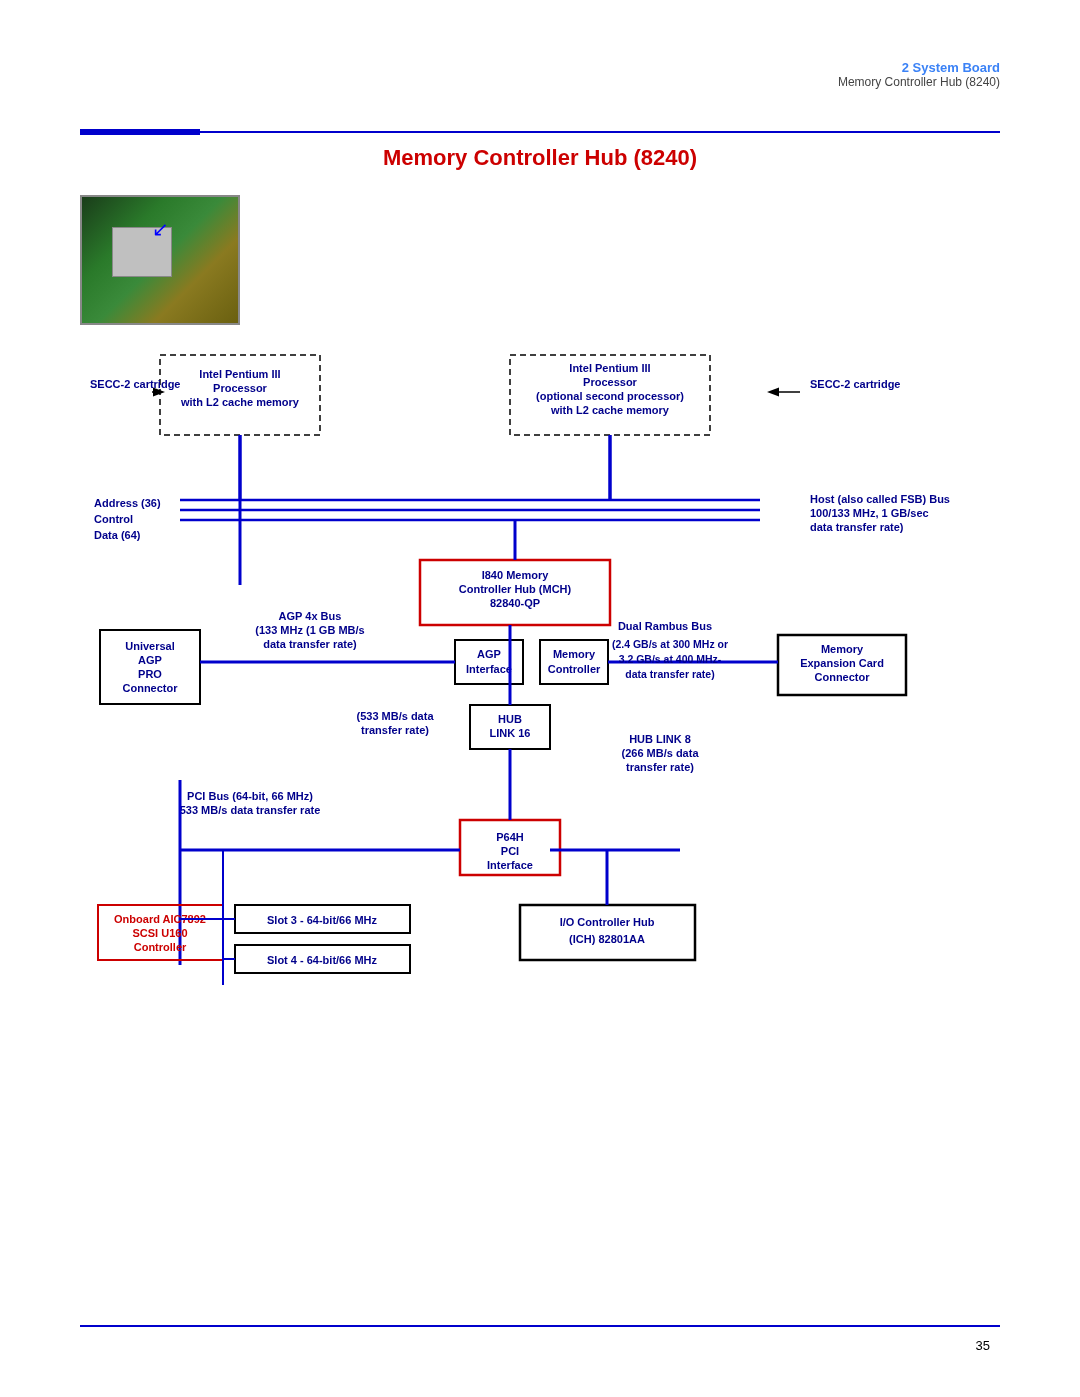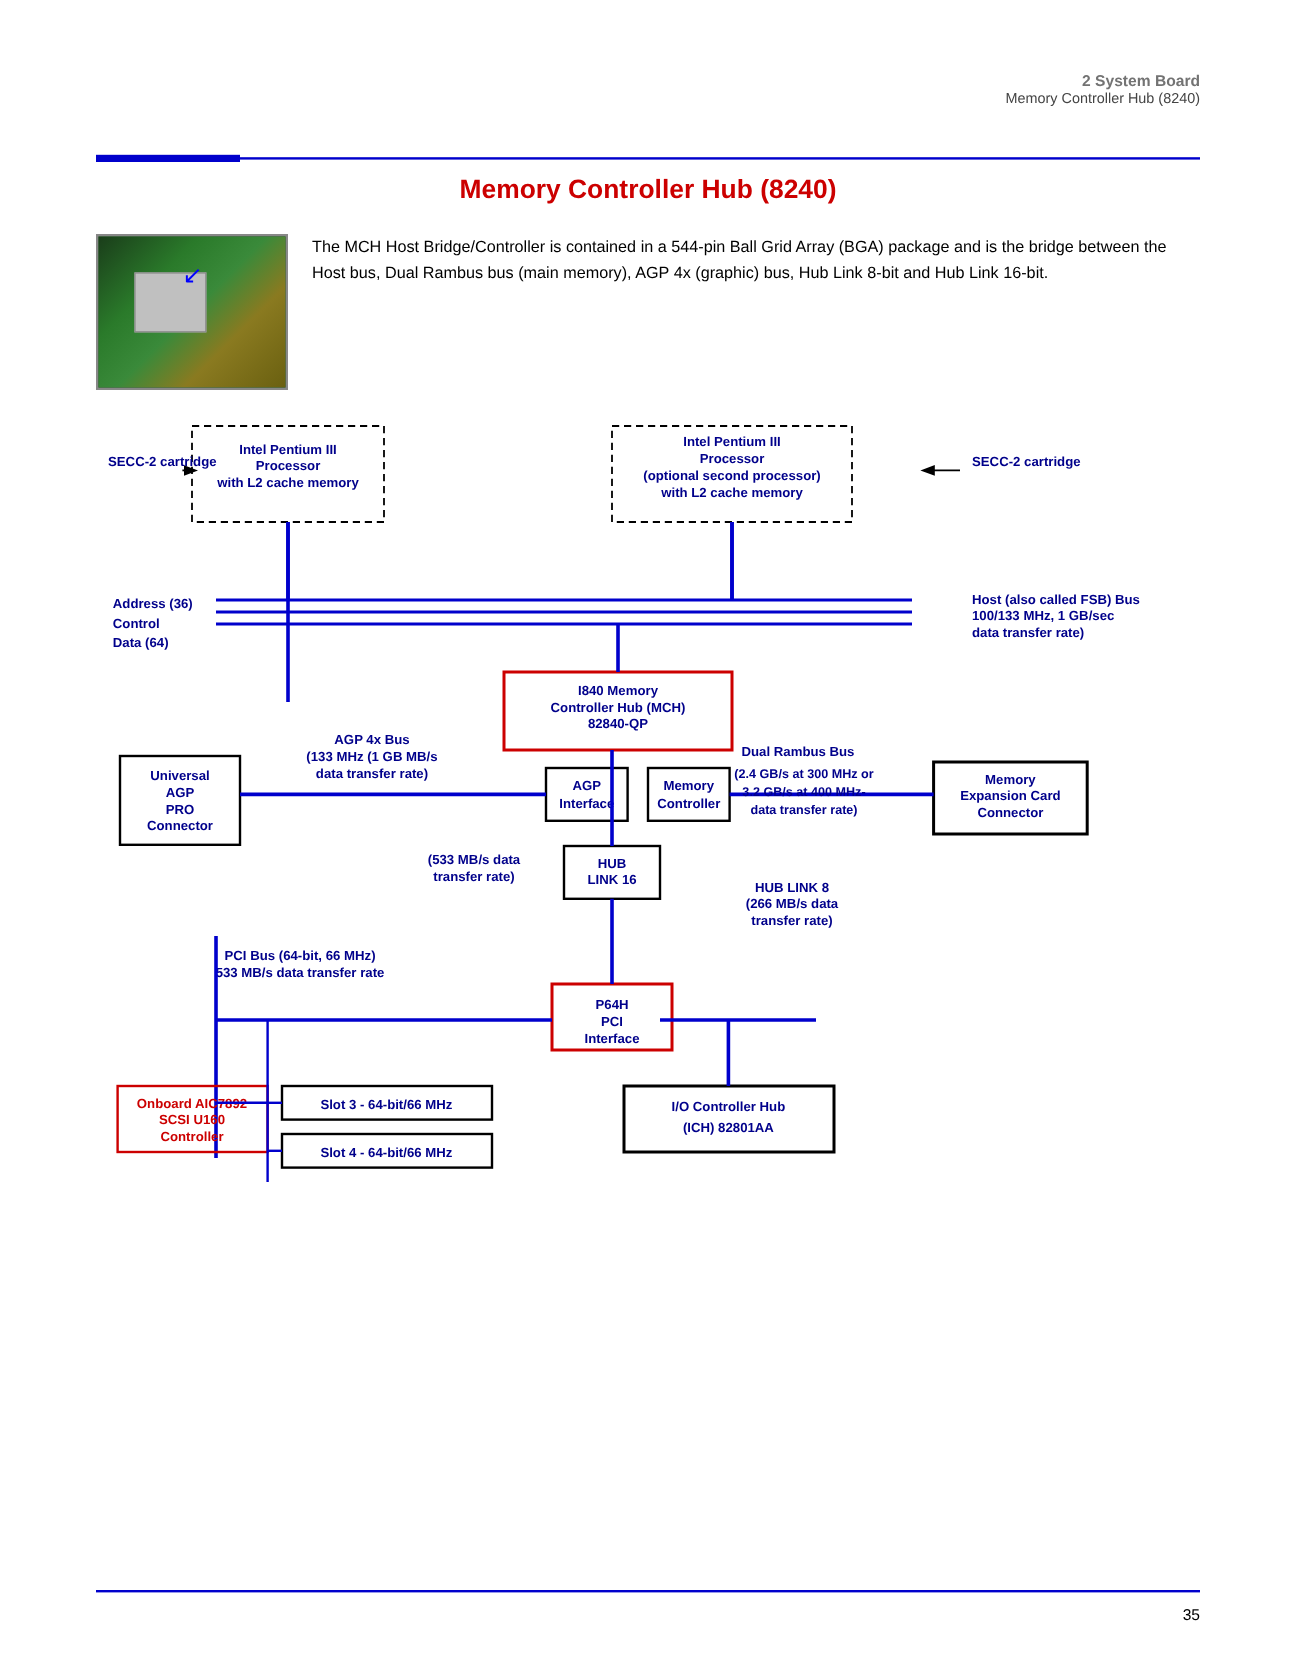--- a/index.html
+++ b/index.html
@@ -20,21 +20,21 @@
       position: relative;
     }
 
     
     .page-header {
       text-align: right;
       margin-bottom: 40px;
       font-size: 12px;
     }
     .page-header .chapter-title {
-      color: #737373;
+      color: #3b82f6;
       font-weight: bold;
       font-size: 13px;
     }
     .page-header .section-subtitle {
       color: #444;
       font-size: 12px;
     }
 
     
     .top-rule {
@@ -127,21 +127,21 @@
       bottom: 70px;
       left: 80px;
       right: 80px;
       height: 2px;
       background: #0000cc;
     }
 
     .page-number {
       position: absolute;
       bottom: 44px;
-      right: 80px;
+      right: 90px;
       font-size: 13px;
       color: #000;
     }
 
     
     .diagram-svg {
       position: absolute;
       top: 0; left: 0;
       width: 100%;
       height: 100%;
@@ -165,21 +165,20 @@
 
   <div class="section-heading">Memory Controller Hub (8240)</div>
 
   <div class="intro-block">
     <div class="intro-image">
       <div class="intro-image-inner">
         <div class="intro-image-chip"></div>
         <div class="intro-image-arrow">↙</div>
       </div>
     </div>
-    <div class="intro-text">The MCH Host Bridge/Controller is contained in a 544-pin Ball Grid Array (BGA) package and is the bridge between the Host bus, Dual Rambus bus (main memory), AGP 4x (graphic) bus, Hub Link 8-bit and Hub Link 16-bit.</div>
   </div>
 
 
   <div class="diagram-container">
 
     <svg class="diagram-svg" viewBox="0 0 920 700">
 
       <rect x="80" y="10" width="160" height="80" fill="none" stroke="#000" stroke-width="1.5" stroke-dasharray="6,4"></rect>
 
       <rect x="430" y="10" width="200" height="80" fill="none" stroke="#000" stroke-width="1.5" stroke-dasharray="6,4"></rect>

